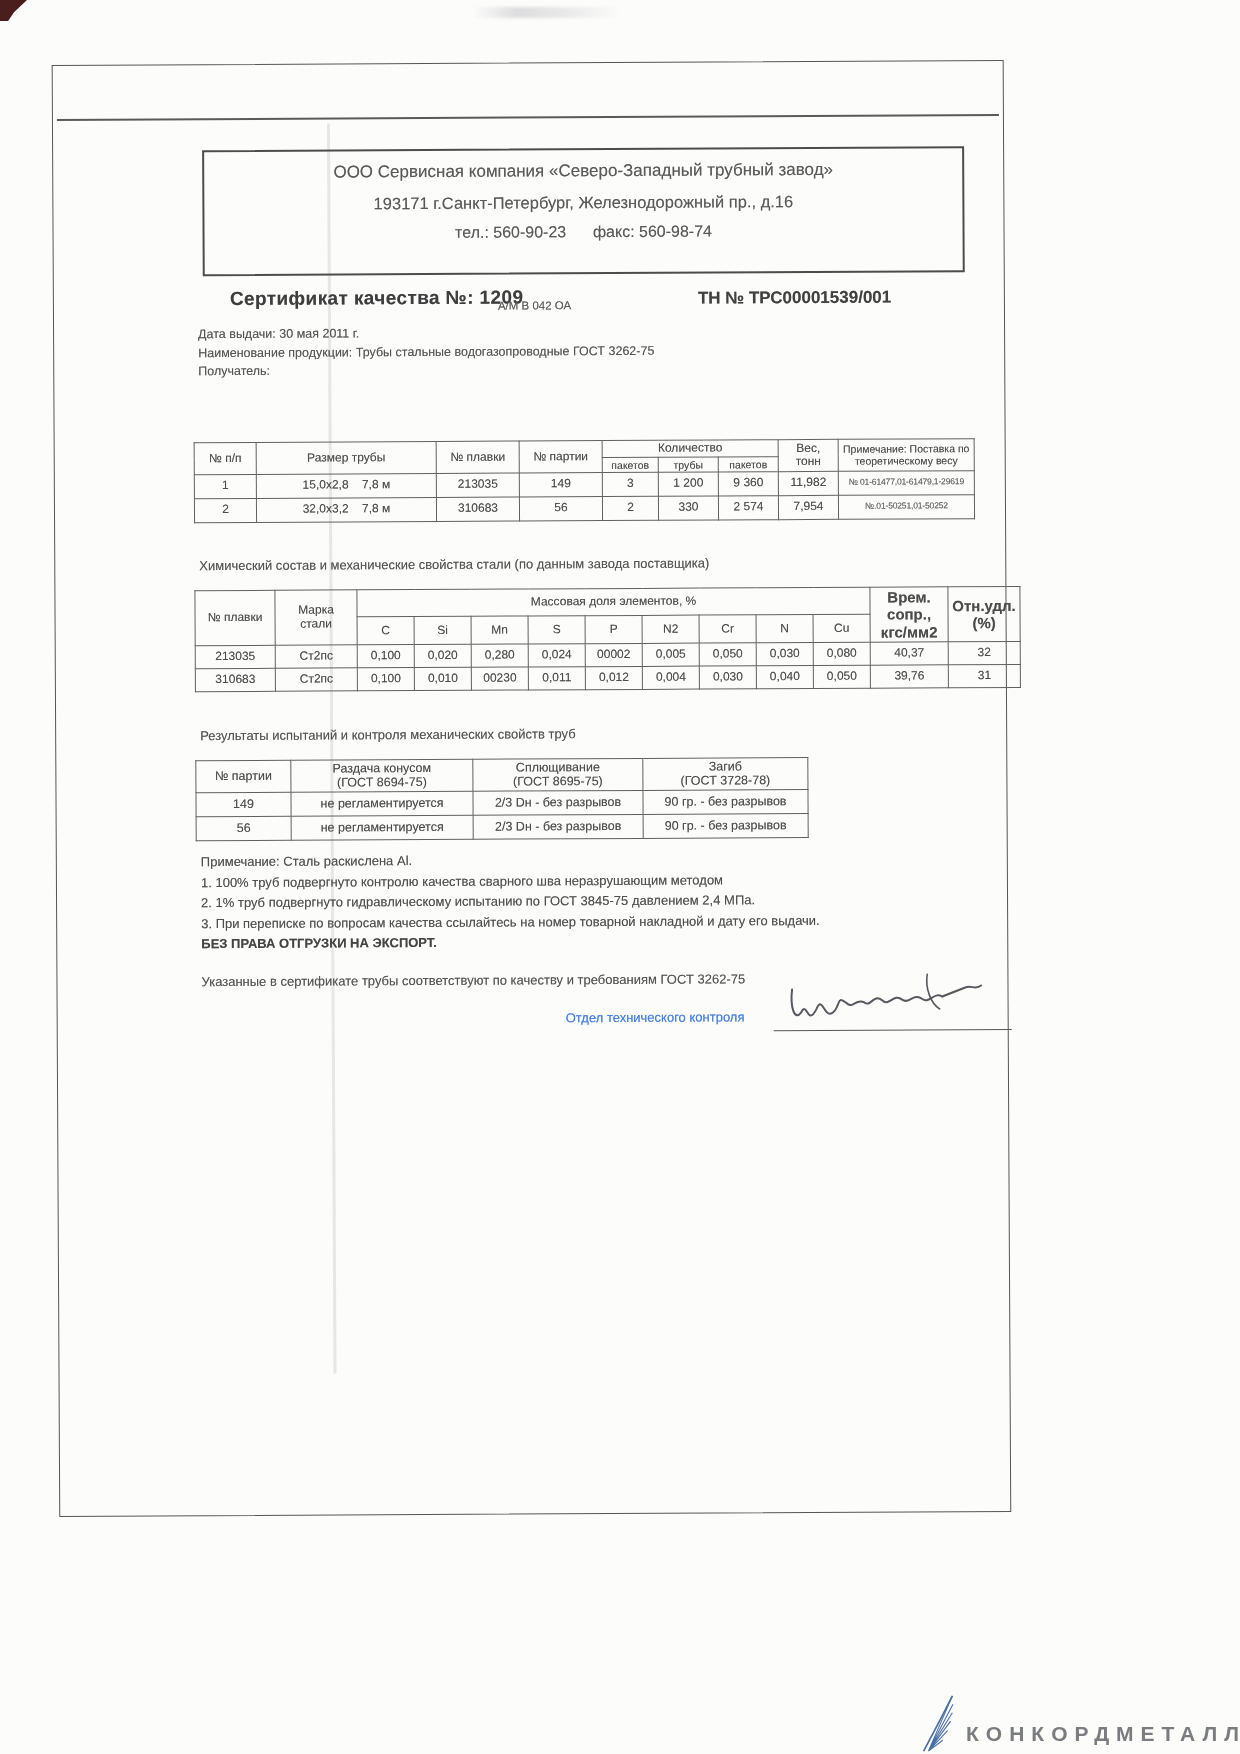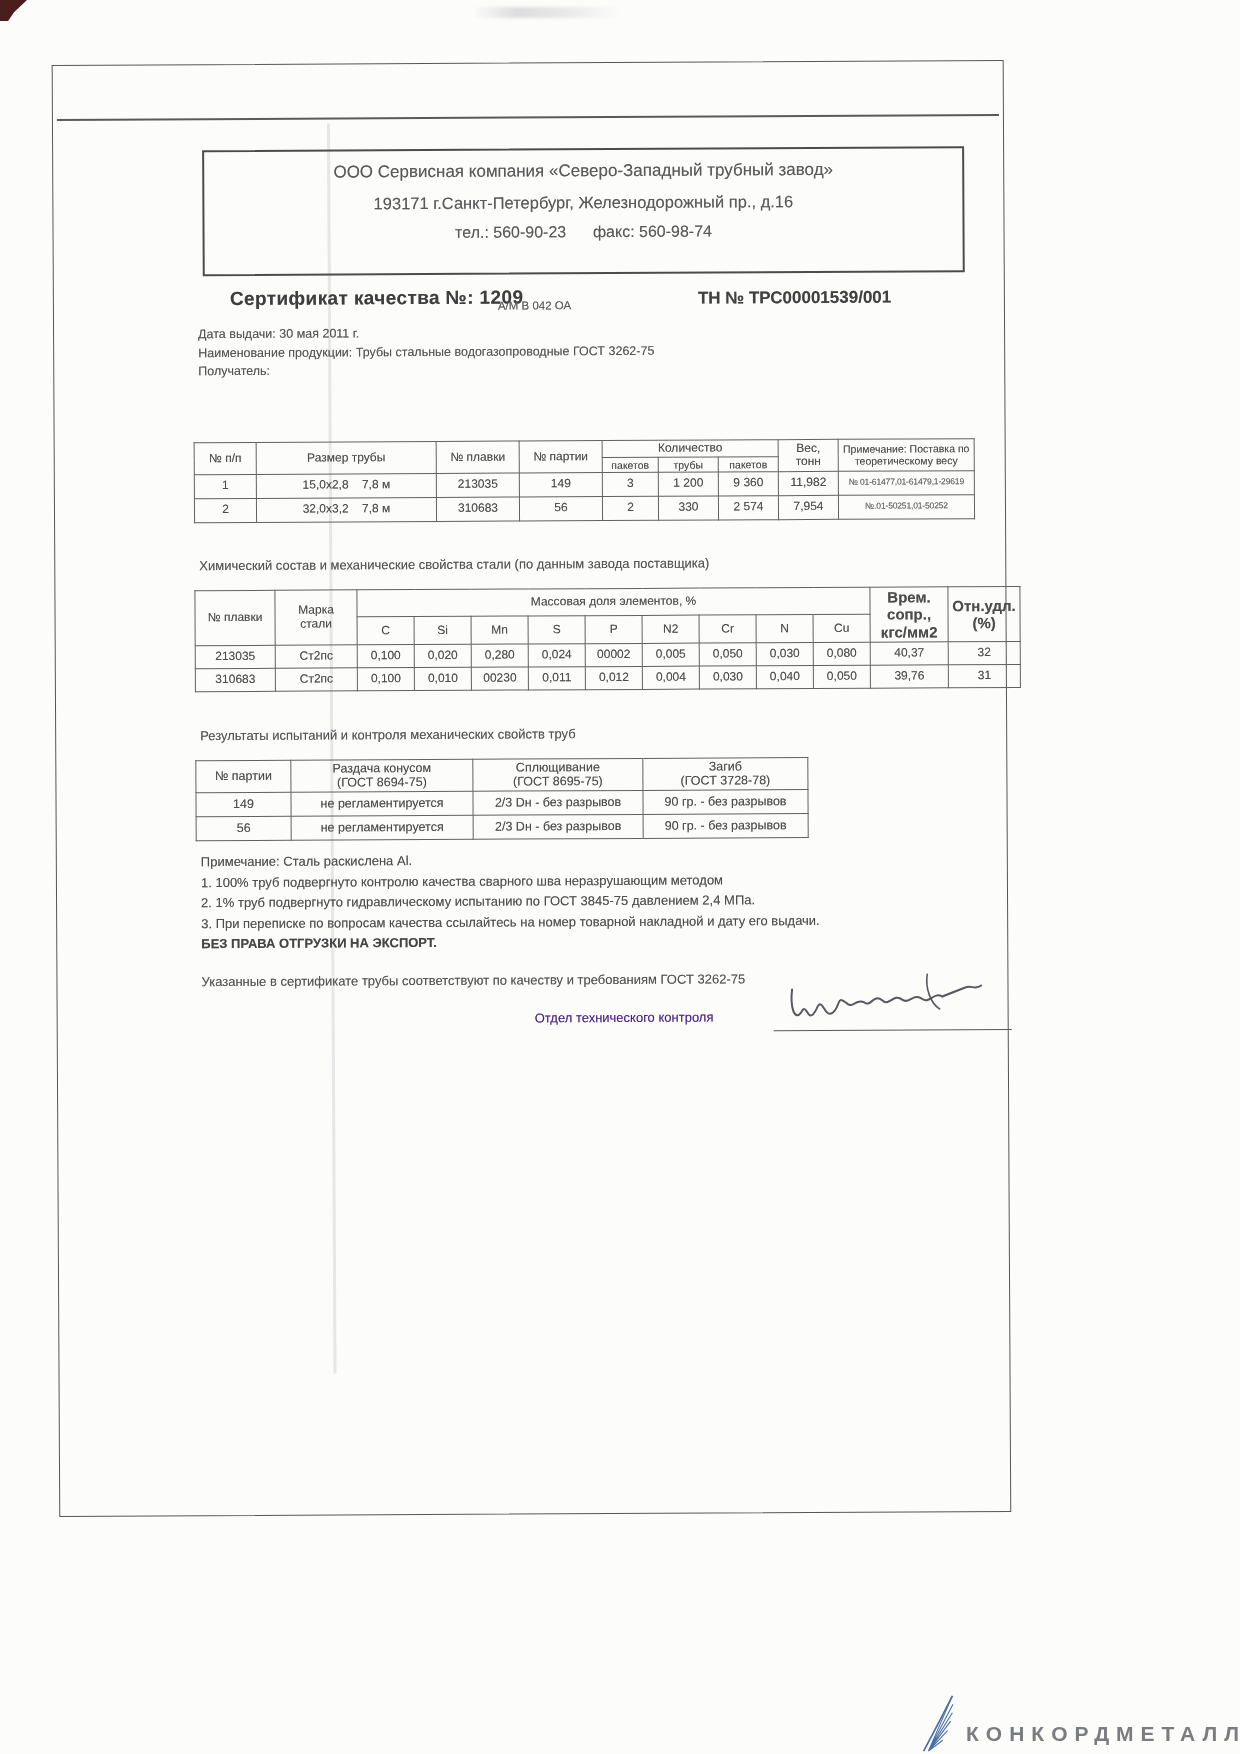--- a/index.html
+++ b/index.html
@@ -53,21 +53,21 @@
 
   .section-label{position:absolute;left:200px;font-size:13px;color:#555;}
   .sec-chem{top:556px;}
   .sec-mech{top:726px;}
 
   .notes{position:absolute;left:200px;top:852px;font-size:13px;color:#4f4f4f;}
   .notes div{margin-bottom:5.5px;}
   .notes .shout{font-weight:bold;color:#444;}
 
   .conformity{position:absolute;left:200px;top:972px;font-size:13px;color:#555;}
-  .otk-label{position:absolute;left:533px;top:1010px;font-size:13px;color:#4c1d95;}
+  .otk-label{position:absolute;left:564px;top:1010px;font-size:13px;color:#3b82f6;}
   .otk-line{position:absolute;left:772px;top:1031px;width:238px;height:0;border-top:1.8px solid #565656;}
   .signature{position:absolute;left:778px;top:960px;transform:rotate(-7deg);opacity:.85;}
 
   
   .brand-icon{position:absolute;left:920px;top:1693px;}
   .brand-text{position:absolute;left:966px;top:1722px;font-size:21px;font-weight:bold;
     letter-spacing:7px;color:#7b7c7f;text-shadow:none;}
 </style>
 </head>
 <body>

